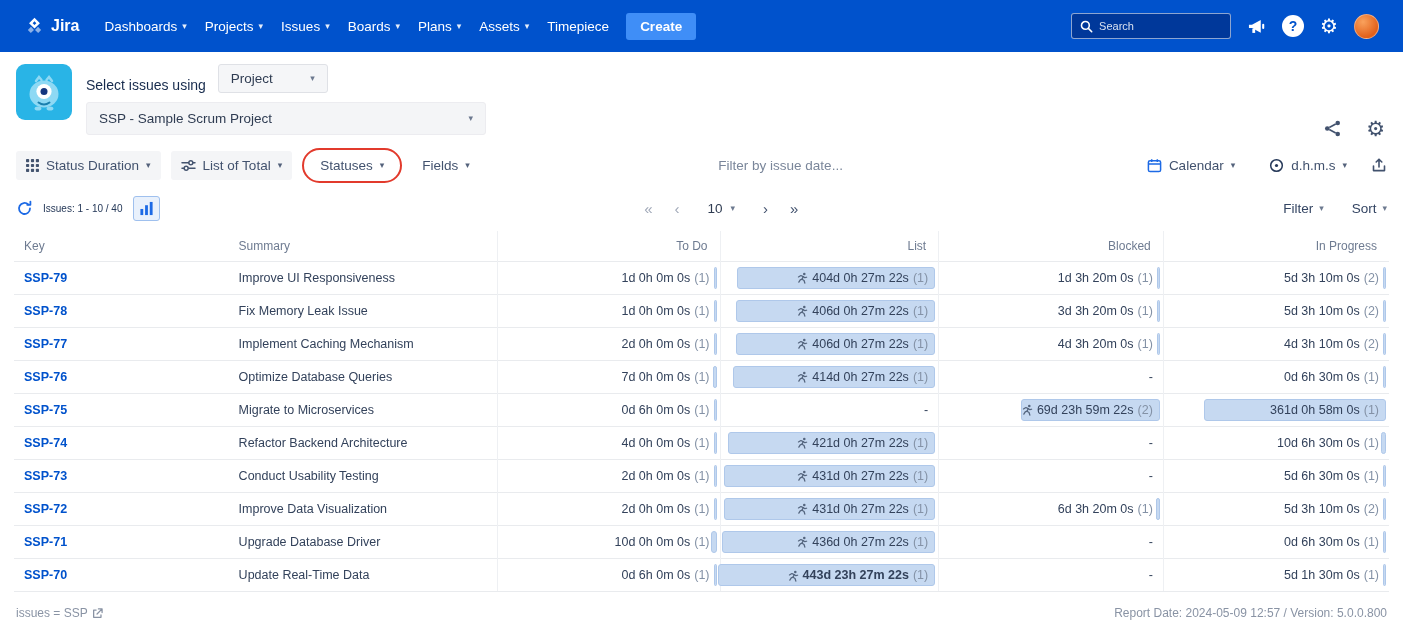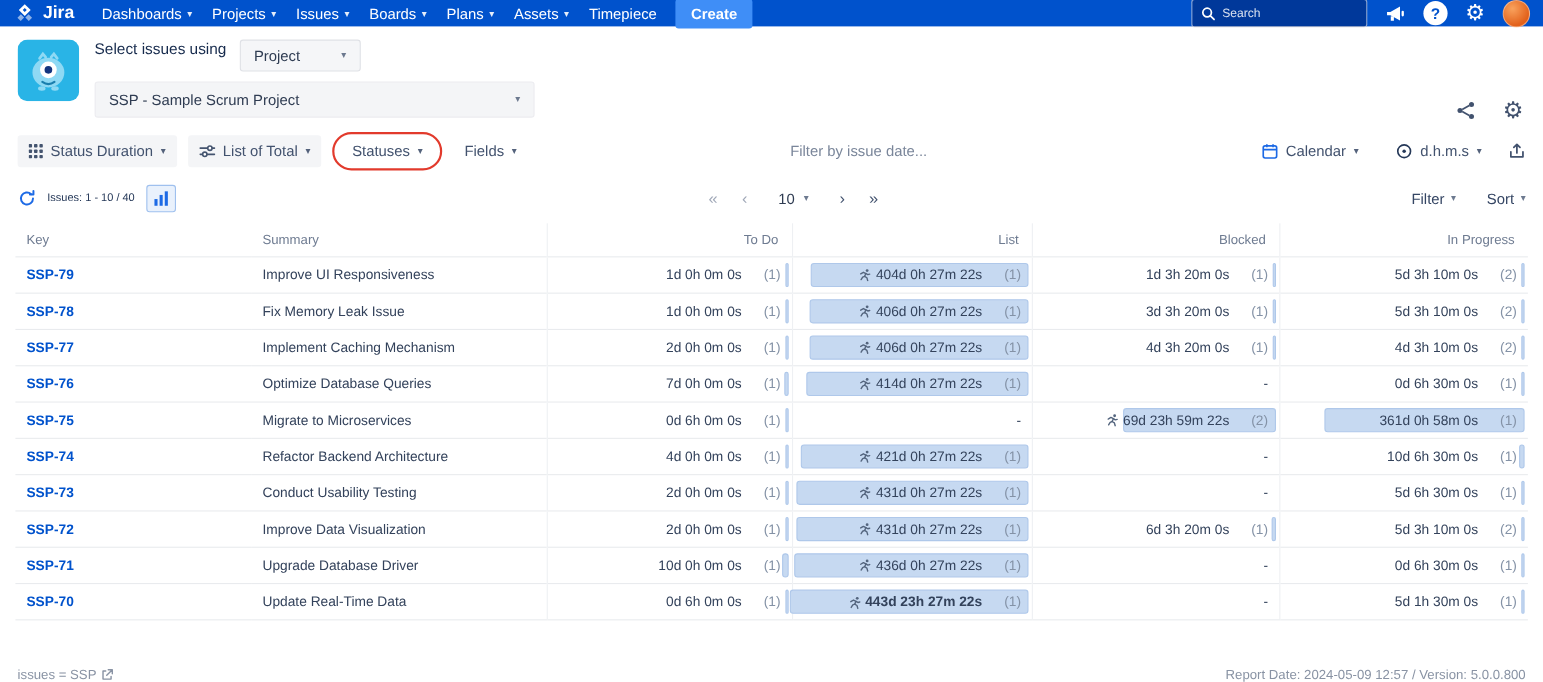--- a/index.html
+++ b/index.html
@@ -1,22 +1,22 @@
 <!DOCTYPE html>
 <html><head>
 <meta charset="utf-8">
 <style>
   * { box-sizing: border-box; margin: 0; padding: 0; }
   html,body { width:1403px; height:620px; overflow:hidden; background:#fff;
     font-family:"Liberation Sans", sans-serif; color:#253858; }
   body { display:flex; flex-direction:column; }
 
   
-  .topbar { height:24px; background:#0052cc; display:flex; align-items:center;
-    padding:0 12px; flex-shrink:0; }
+  .topbar { height:52px; background:#0052cc; display:flex; align-items:center;
+    padding:0 24px; flex-shrink:0; }
   .brand { display:flex; align-items:center; gap:6px; color:#fff; font-size:16px;
     font-weight:700; margin-right:16px; cursor:pointer; }
   .nav-item { color:#ffffff; font-size:13.5px; padding:0 9px; height:36px;
     display:flex; align-items:center; gap:5px; cursor:pointer; white-space:nowrap; }
   .caret { font-size:9px; line-height:1; opacity:.9; }
   .create-btn { margin-left:8px; background:#3f8ef7; color:#fff; border:none;
     border-radius:3px; font-size:13.5px; font-weight:700; padding:6px 14px; cursor:pointer;
     font-family:"Liberation Sans", sans-serif; }
   .nav-right { margin-left:auto; display:flex; align-items:center; gap:16px; }
   .search-box { display:flex; align-items:center; gap:6px; background:rgba(0,10,60,.35);
@@ -32,21 +32,21 @@
   .gear-glyph { color:#fff; font-size:20px; line-height:1; }
   .avatar { width:25px; height:25px; border-radius:50%;
     background:radial-gradient(circle at 35% 30%, #f9a25d, #e2611b 70%);
     border:1px solid rgba(255,255,255,.4); cursor:pointer; }
 
   
   .app-header { position:relative; padding:12px 16px 10px; flex-shrink:0; }
   .app-header-inner { display:flex; gap:14px; }
   .app-icon { width:56px; height:56px; flex-shrink:0; cursor:default; }
   .selector-col { display:flex; flex-direction:column; gap:9px; }
-  .row1 { display:flex; align-items:flex-start; gap:12px; }
+  .row1 { display:flex; align-items:flex-end; gap:12px; }
   .select-label { font-size:14px; color:#172b4d; }
   .dd { display:flex; align-items:center; justify-content:space-between; gap:18px;
     background:#f5f6f8; border:1px solid #dfe1e6; border-radius:3px; padding:6px 12px;
     font-size:13.5px; color:#2f3c52; cursor:pointer; }
   .dd .caret { color:#5e6c84; font-size:9px; }
   .dd.mode { min-width:110px; }
   .dd.project { width:400px; background:#f4f5f7; border-color:#ececf0; padding:8px 12px; }
   .header-actions { position:absolute; right:18px; top:66px; display:flex; gap:24px;
     align-items:center; }
 
@@ -89,21 +89,21 @@
     height:33px; padding:0 10px; vertical-align:middle; }
   tbody tr:last-child td { border-bottom:1px solid #e9ebee; }
   td.key a { color:#0052cc; text-decoration:none; font-weight:700; font-size:12.5px; }
   td.num, th.num { border-left:1px solid #eef0f3; }
   td.num { position:relative; text-align:right; padding:0; }
   .cw { position:relative; display:flex; align-items:center; justify-content:flex-end;
     height:100%; }
   .bar { position:absolute; right:3px; top:5px; bottom:5px; background:#c6d9f1;
     border:1px solid #afc8ea; border-radius:3px; min-width:3px; }
   .val { position:relative; z-index:1; padding-right:10px; display:flex;
-    align-items:center; gap:20px; white-space:nowrap; }
+    align-items:center; gap:4px; white-space:nowrap; }
   .cnt { color:#8492a6; }
   .dash { display:block; text-align:right; padding-right:10px; }
   .runner { display:inline-flex; align-items:center; }
 
   
   .footer { margin-top:auto; display:flex; justify-content:space-between;
     align-items:flex-start; padding:12px 16px 0; font-size:12px; color:#8993a4; }
   .footer-left { display:flex; align-items:center; gap:4px; cursor:pointer;
     color:#8993a4; text-decoration:none; }
 </style>

